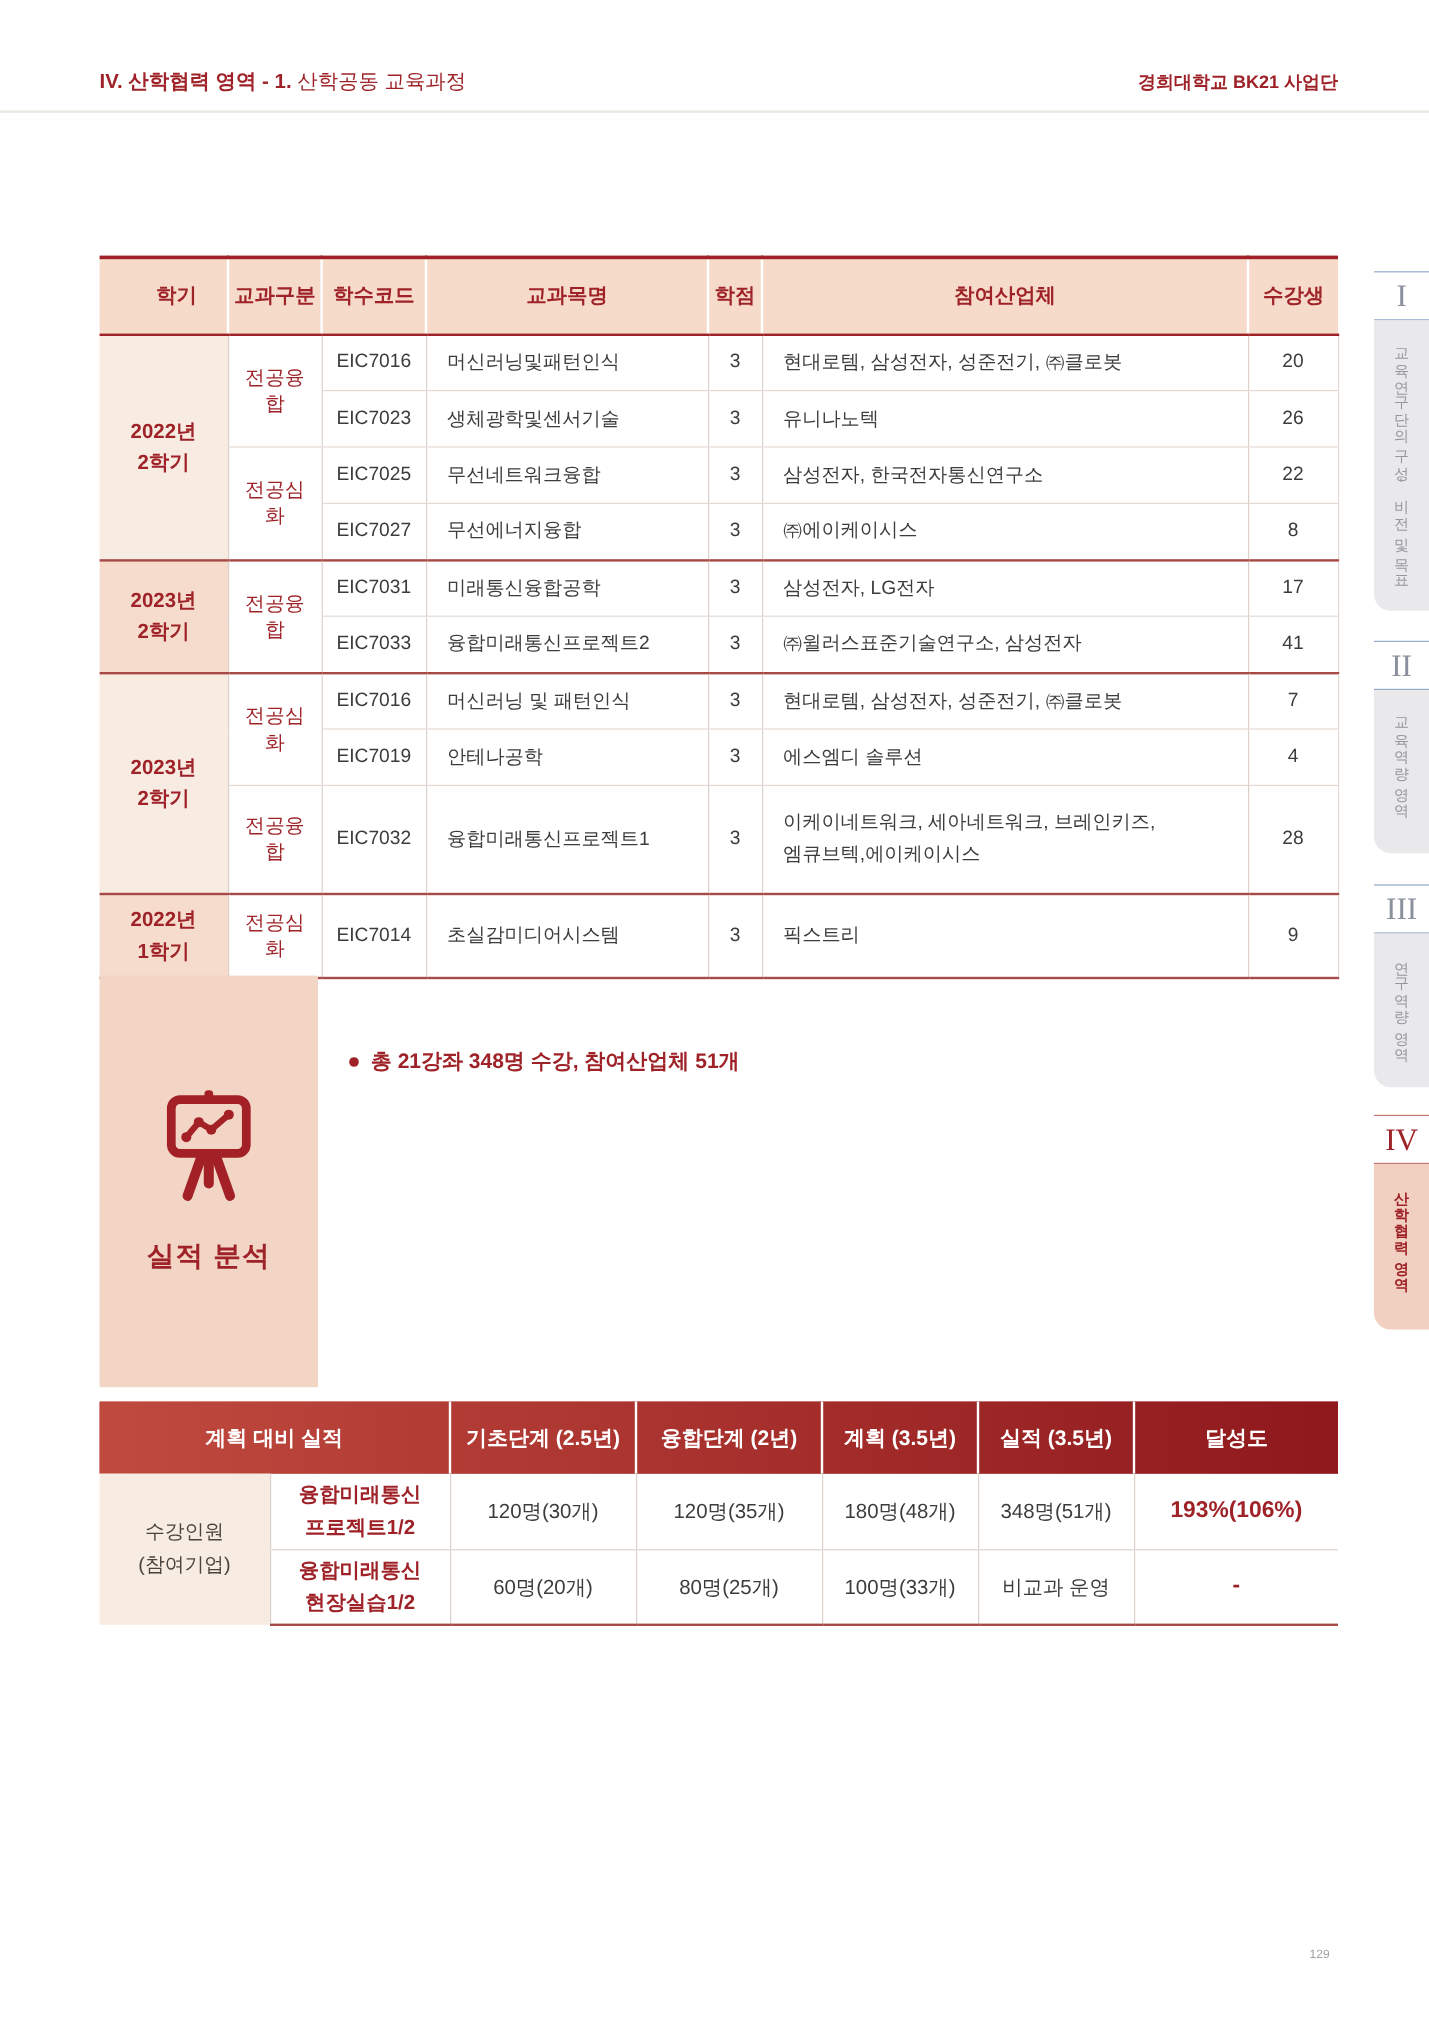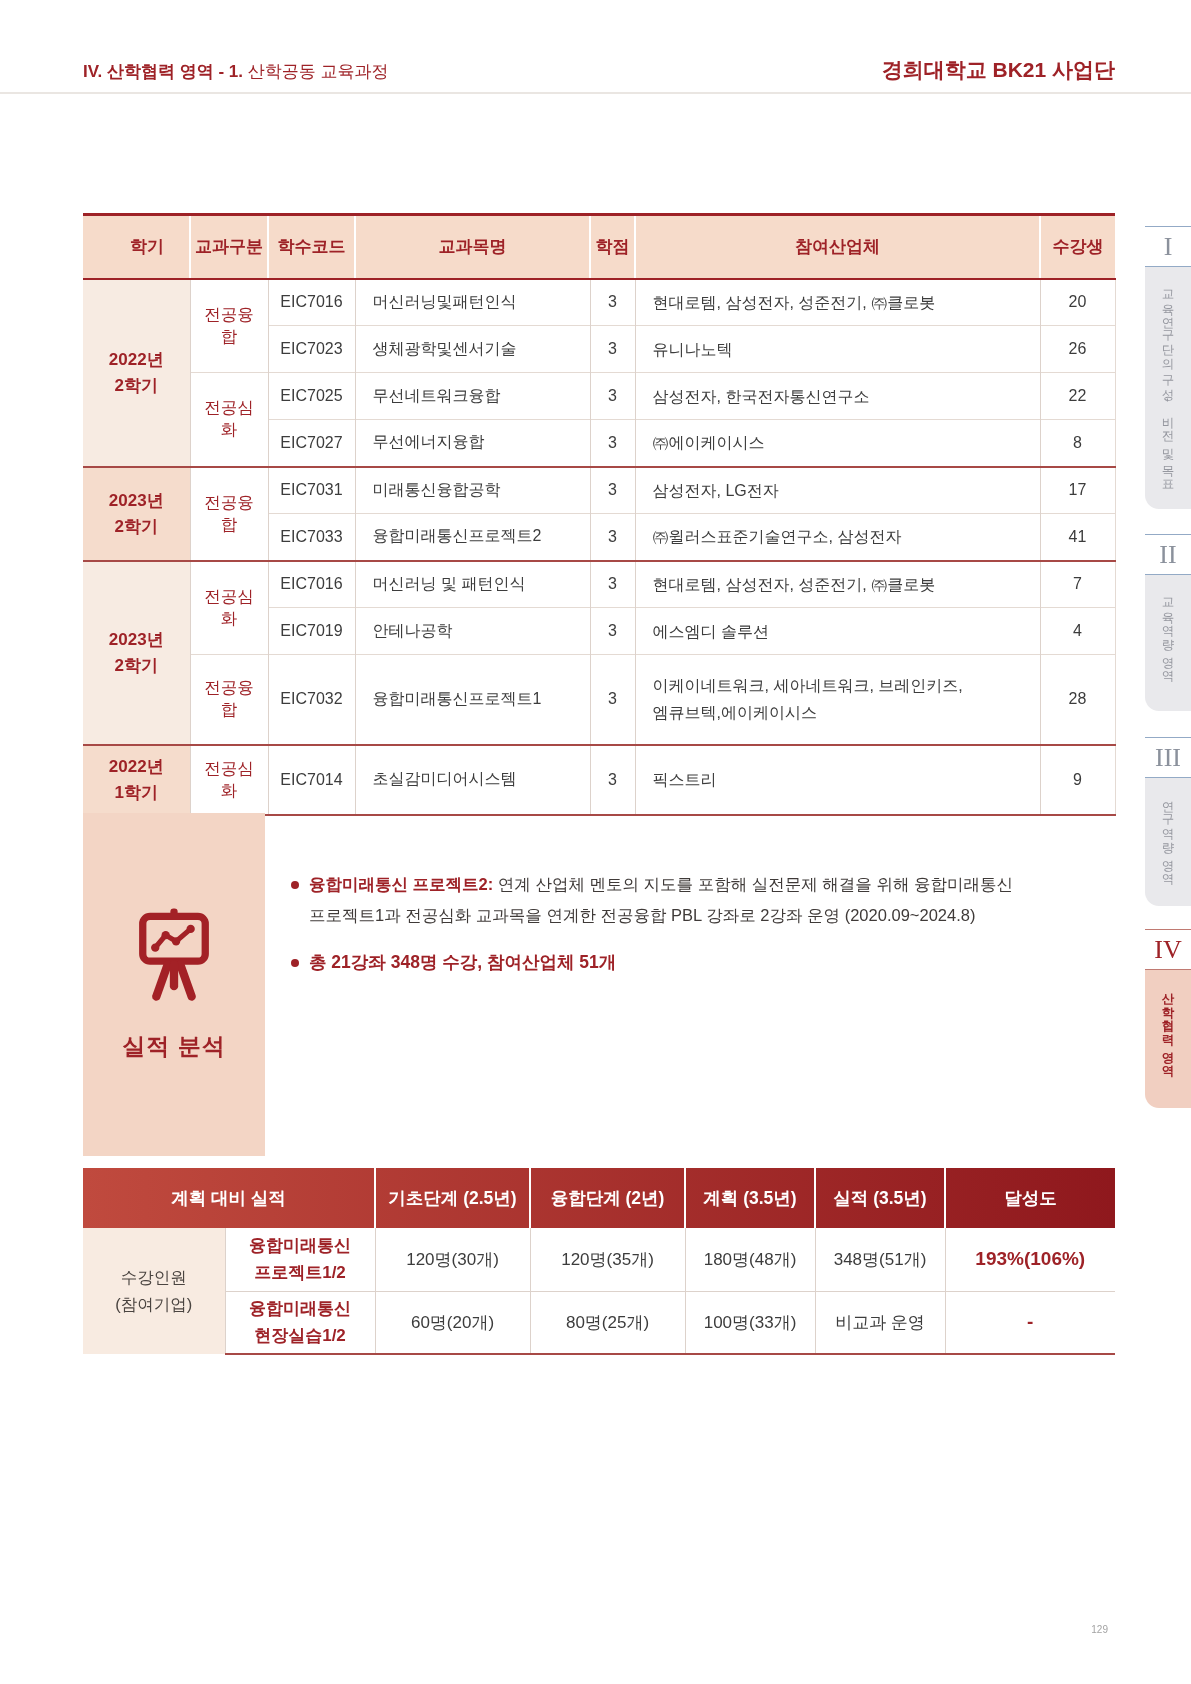--- a/index.html
+++ b/index.html
@@ -16,21 +16,21 @@
   *{box-sizing:border-box;margin:0;padding:0;}
   html,body{background:#ffffff;}
   .page{
     position:relative;width:1191px;height:1684px;background:#fff;overflow:hidden;
     font-family:"Liberation Sans","DejaVu Sans",sans-serif;color:var(--ink);
   }
   
   .hdr{position:absolute;left:83px;top:56px;width:1032px;display:flex;justify-content:space-between;align-items:baseline;}
   .hdr-left{font-size:17px;color:var(--red);}
   .hdr-left b{font-weight:bold;}
-  .hdr-right{font-size:21px;color:var(--red);font-weight:bold;}
+  .hdr-right{font-size:15px;color:var(--red);font-weight:bold;}
   .hdr-divider{position:absolute;left:0;top:92px;width:1191px;height:2px;background:#eae6e2;}
   
   table{border-collapse:collapse;table-layout:fixed;}
   .ct{position:absolute;left:83px;top:213px;width:1032px;border-top:3px solid var(--red);}
   .ct th{
     height:64px;background:var(--hdr-bg);color:var(--red);font-weight:bold;font-size:17px;
     border-bottom:2px solid var(--red);border-left:2px solid #fff;
   }
   .ct th:first-child{border-left:none;padding-left:22px;}
   .ct td{
@@ -238,21 +238,20 @@
         <g fill="#a32126">
           <circle cx="22" cy="39" r="4"></circle>
           <circle cx="32" cy="27" r="4"></circle>
           <circle cx="42" cy="33" r="4"></circle>
           <circle cx="56" cy="21" r="4"></circle>
         </g>
       </svg>
       <div class="a-label">실적 분석</div>
     </div>
     <div class="a-right">
-      <div class="bullet"><span class="b-lead">융합미래통신 프로젝트2:</span><span> 연계 산업체 멘토의 지도를 포함해 실전문제 해결을 위해 융합미래통신 프로젝트1과 전공심화 교과목을 연계한 전공융합 PBL 강좌로 2강좌 운영 (2020.09~2024.8)</span></div>
       <div class="bullet total"><span class="b-lead">총 21강좌 348명 수강, 참여산업체 51개</span></div>
     </div>
   </div>
 
   <table class="pt">
     <colgroup>
       <col style="width:142px">
         <col style="width:150px">
         <col style="width:155px">
         <col style="width:155px">

